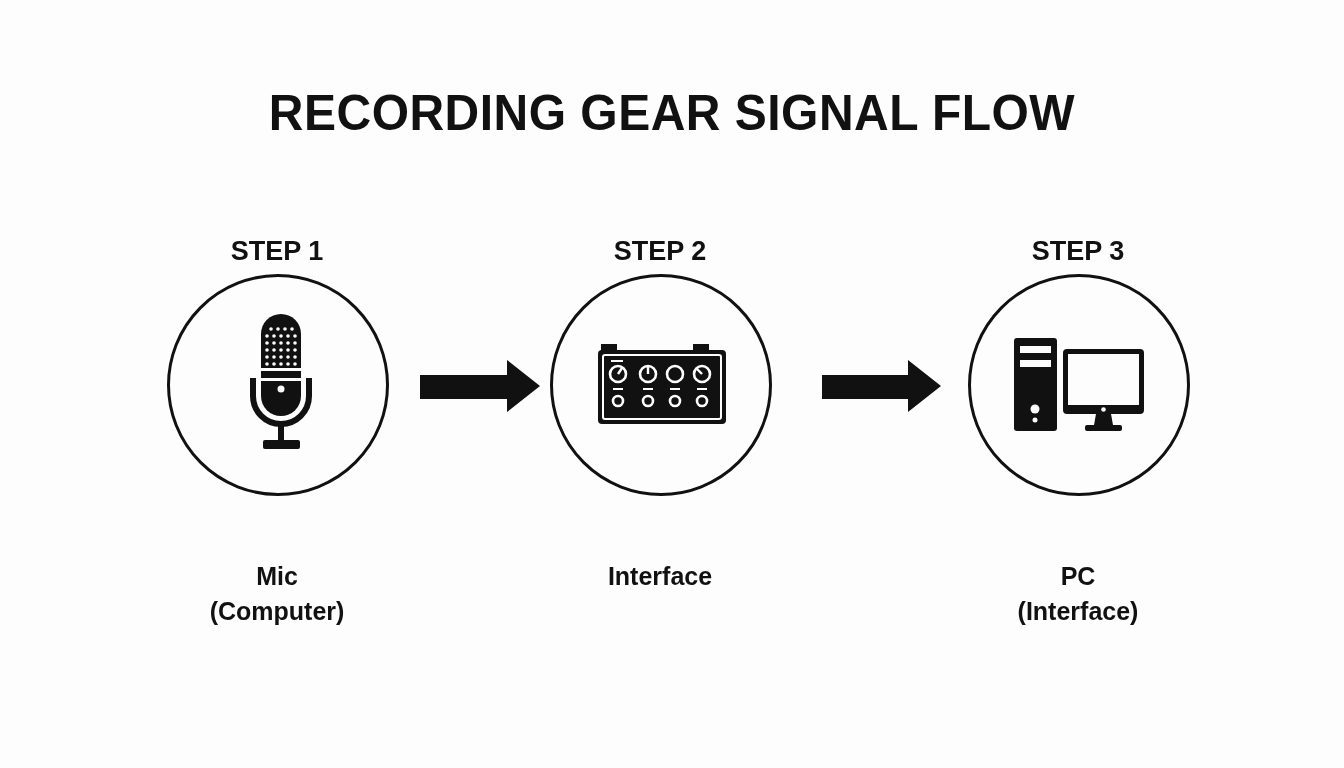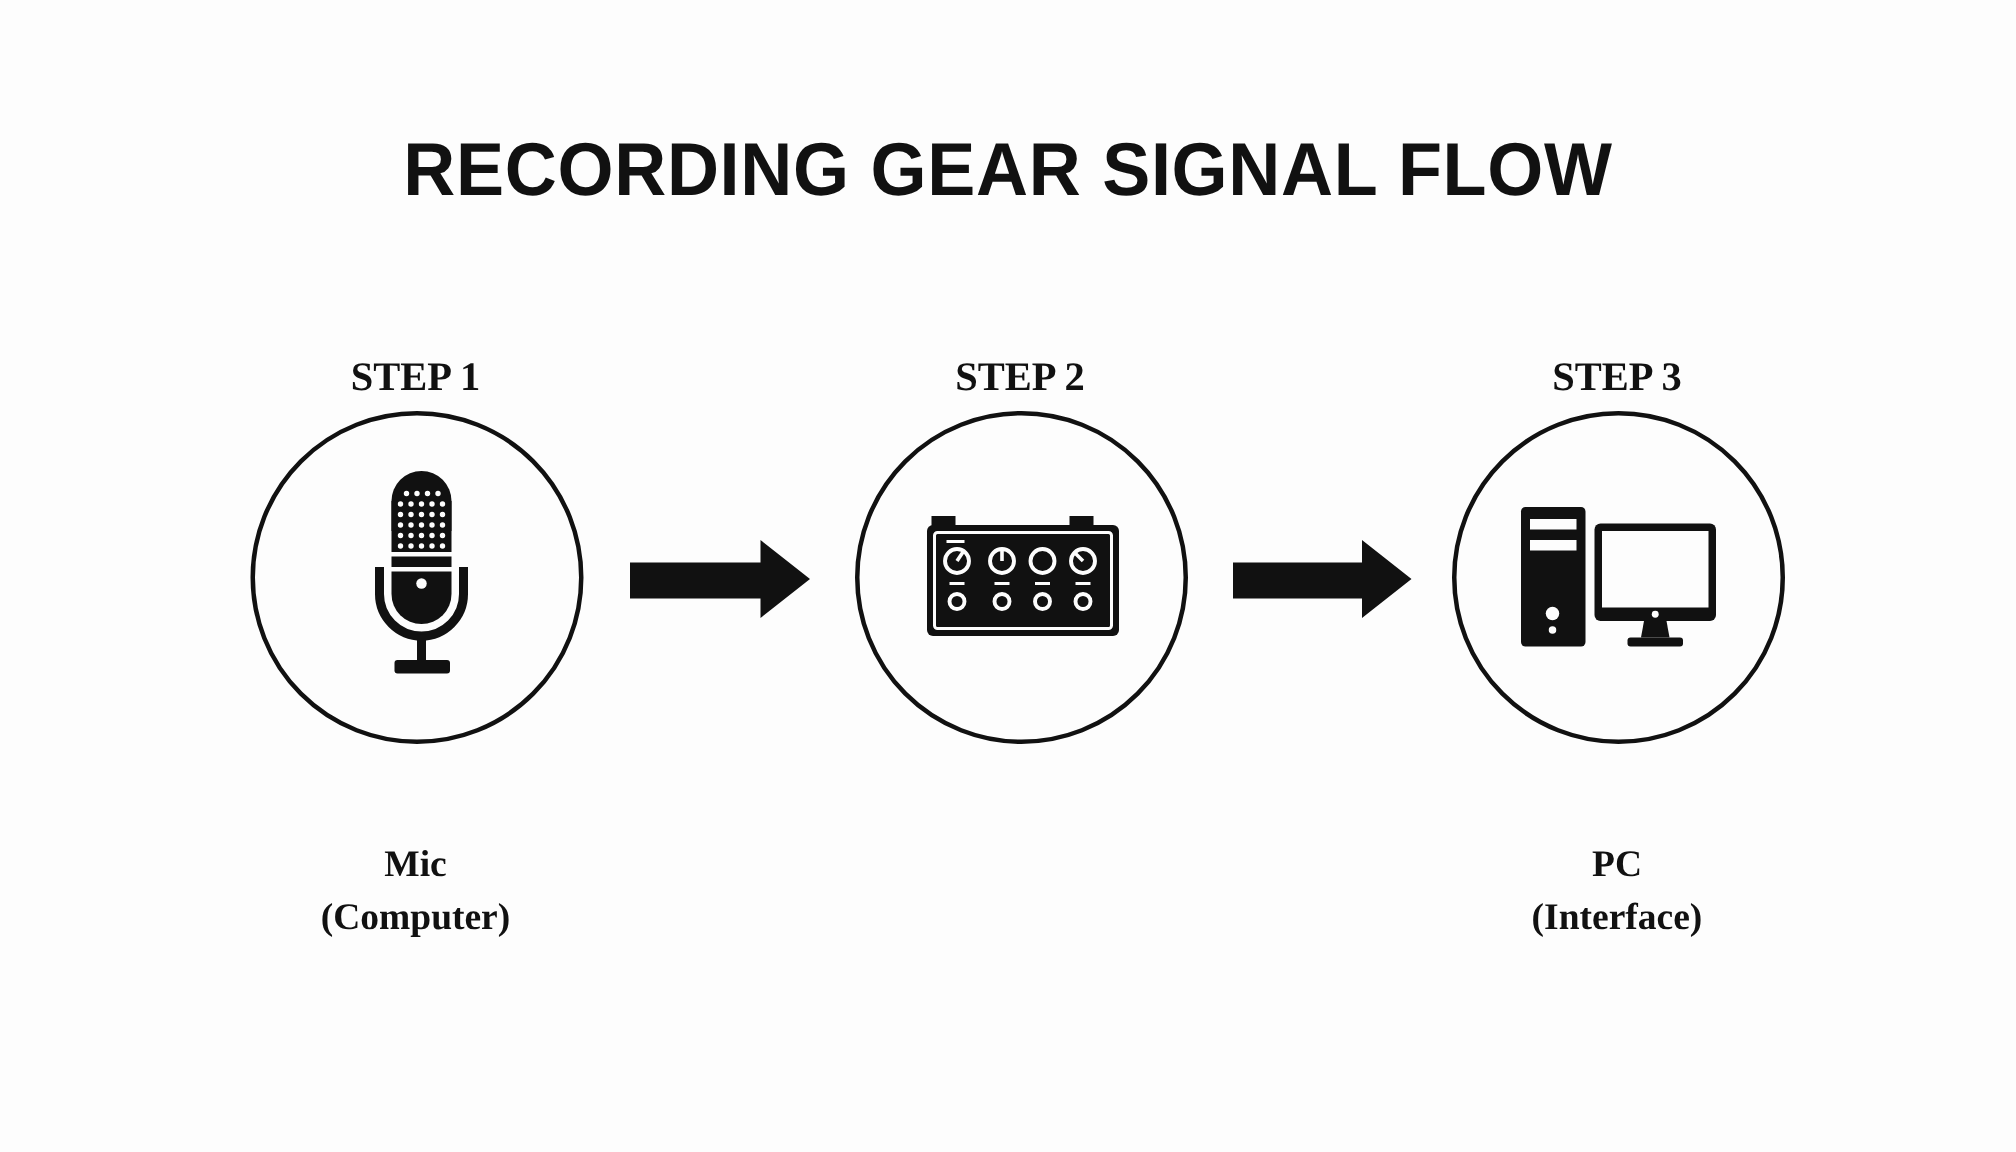--- a/index.html
+++ b/index.html
@@ -11,21 +11,20 @@
   }
   .title {
     position: absolute; left: 0; right: 0; top: 84px;
     text-align: center; font-weight: 700; font-size: 50px;
     letter-spacing: 0.5px; color: #111;
     transform: scaleX(0.96); transform-origin: center;
   }
   .step {
     position: absolute; width: 300px; margin-left: -150px;
     text-align: center;
-    font-family: Liberation Serif, serif;
   }
   .step-label {
     position: absolute; left: 0; right: 0; top: 236px;
     font-weight: 700; font-size: 27px; text-align: center;
   }
   .step-circle {
     position: absolute; left: 40px; top: 274px;
     width: 216px; height: 216px; border: 3px solid #111;
     border-radius: 50%; box-sizing: content-box;
   }
@@ -97,21 +96,21 @@
   <div class="caption">
     <span>Mic</span>
     <span>(Computer)</span>
   </div>
 </div>
 
 <svg class="arrow" style="left:420px;" width="122" height="56" viewBox="0 0 122 56">
   <polygon points="0,17 87,17 87,2 120,28 87,54 87,41 0,41" fill="#111"></polygon>
 </svg>
 
-<div class="step" style="left:680px; top:0; height:768px;">
+<div class="step" style="left:660px; top:0; height:768px;">
   <div class="step-label">STEP 2</div>
   <div class="step-circle">
     <svg width="216" height="216" viewBox="0 0 216 216">
       <g transform="translate(-3,-3)">
         <rect x="51" y="70" width="16" height="8" fill="#111"></rect>
         <rect x="143" y="70" width="16" height="8" fill="#111"></rect>
         <rect x="48" y="76" width="128" height="74" rx="4" fill="#111"></rect>
         <rect x="53" y="81" width="118" height="64" rx="2" fill="none" stroke="#fdfdfd" stroke-width="2"></rect>
 
         <rect x="61" y="86" width="12" height="2" fill="#fdfdfd"></rect>
@@ -138,20 +137,21 @@
         <g fill="none" stroke="#fdfdfd" stroke-width="2.6">
           <circle cx="68" cy="127" r="5"></circle>
           <circle cx="98" cy="127" r="5"></circle>
           <circle cx="125" cy="127" r="5"></circle>
           <circle cx="152" cy="127" r="5"></circle>
         </g>
       </g>
     </svg>
   </div>
   <div class="caption">
+    <span>Interface</span>
   </div>
 </div>
 
 <svg class="arrow" style="left:822px;" width="122" height="56" viewBox="0 0 122 56">
   <polygon points="0,17 86,17 86,2 119,28 86,54 86,41 0,41" fill="#111"></polygon>
 </svg>
 
 <div class="step" style="left:1078px; top:0; height:568px;">
   <div class="step-label">STEP 3</div>
   <div class="step-circle">

